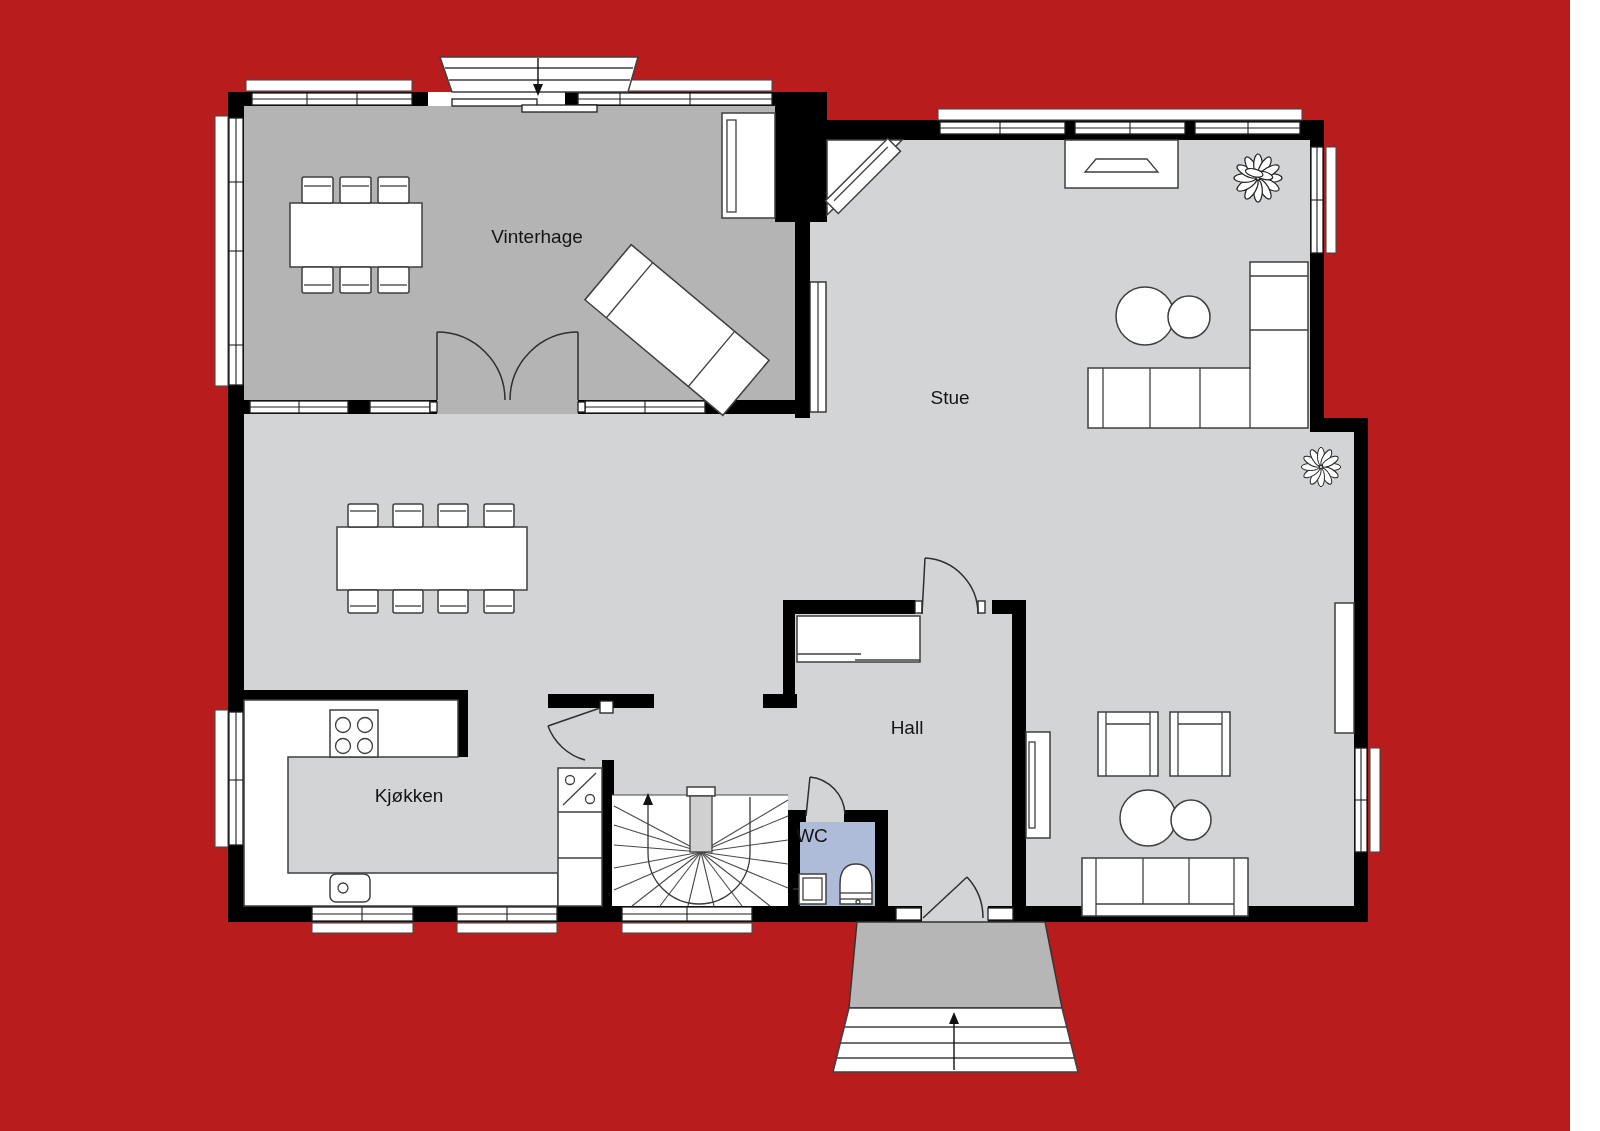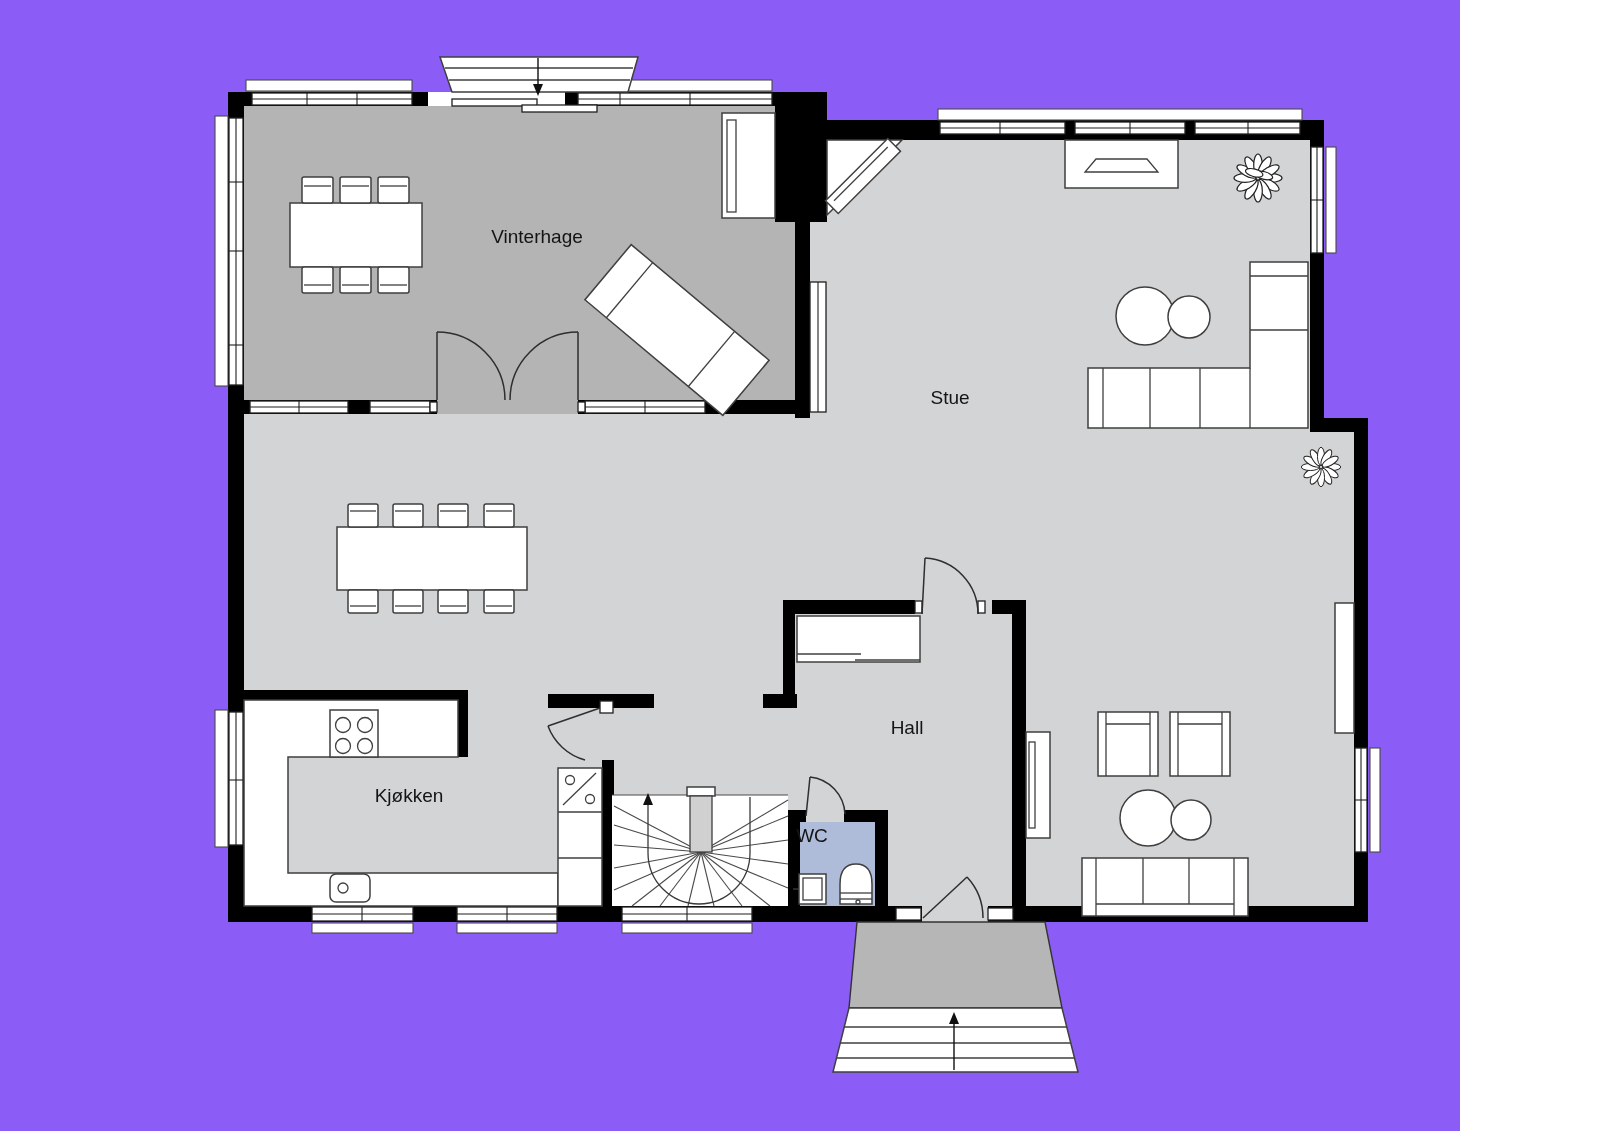--- a/index.html
+++ b/index.html
@@ -1,16 +1,16 @@
 <!DOCTYPE html>
 <html><head>
 <meta charset="utf-8">
 <style>
   html,body{margin:0;padding:0;background:#ffffff;}
-  .page{width:1460px;height:1131px;position:relative;background:#8b5cf6;overflow:hidden;}
+  .page{width:1570px;height:1131px;position:relative;background:#b91c1c;overflow:hidden;}
   svg{display:block;}
   .wall{fill:#000000;stroke:none;}
   .win{fill:#ffffff;stroke:#1f1f1f;stroke-width:1.3;}
   .sill{fill:#ffffff;stroke:#4a4a4a;stroke-width:1.1;}
   .wline{stroke:#1f1f1f;stroke-width:1.1;}
   .furn{fill:#ffffff;stroke:#3f3f3f;stroke-width:1.5;}
   .fline{stroke:#3f3f3f;stroke-width:1.3;fill:none;}
   .door{stroke:#2e2e2e;stroke-width:1.5;fill:none;}
   .stair-line{stroke:#4a4a4a;stroke-width:1.1;}
   .walk{stroke:#3a3a3a;stroke-width:1.3;fill:none;}

